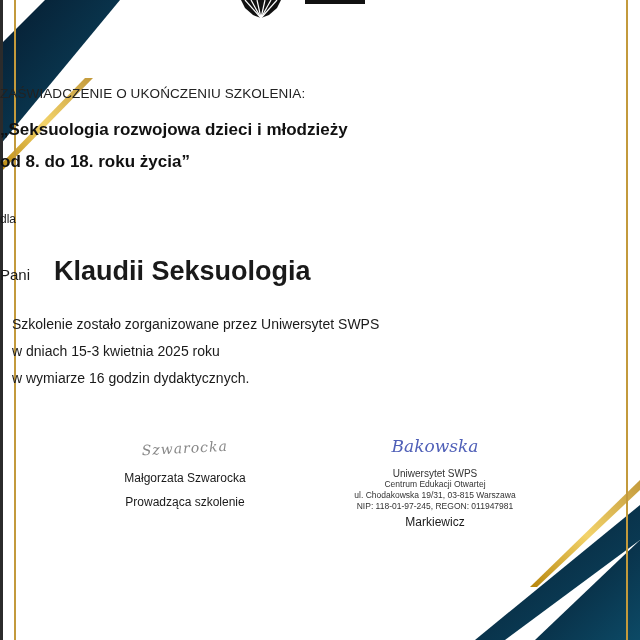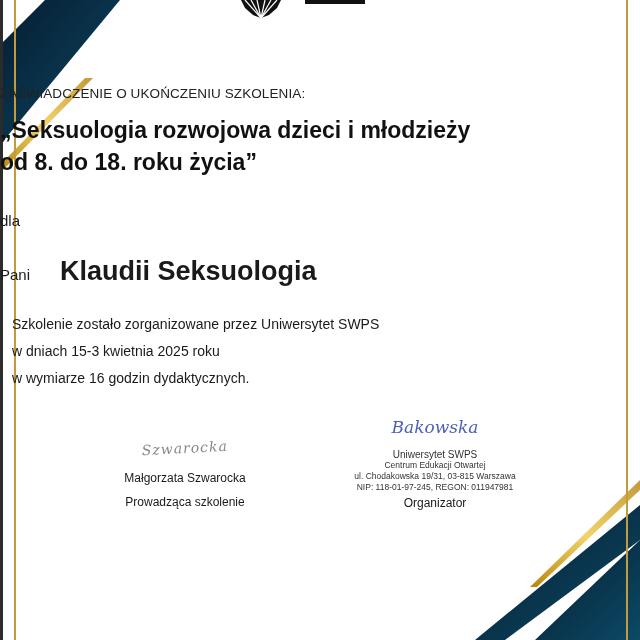--- a/index.html
+++ b/index.html
@@ -3,29 +3,29 @@
 <meta charset="utf-8">
 <style>
   html, body { margin:0; padding:0; }
   body { width:640px; height:640px; overflow:hidden; background:#fff; position:relative; font-family:"Liberation Sans", sans-serif; color:#1a1a1a; }
   .abs { position:absolute; }
   .edge-left { left:0; top:0; width:3px; height:640px; background:#2b2b2b; }
   .gold-v { width:2px; height:640px; background:#c39a3c; top:0; }
   .deco { position:absolute; left:0; top:0; }
   .center { position:absolute; left:0; width:640px; text-align:left; }
   .heading { top:86px; font-size:13.5px; letter-spacing:0.1px; color:#222; }
-  .title { top:114px; font-size:23px; font-weight:bold; line-height:32px; color:#111; }
-  .dla { top:212px; font-size:15px; }
+  .title { top:114px; font-size:17px; font-weight:bold; line-height:32px; color:#111; }
+  .dla { top:212px; font-size:12px; }
   .recipient { top:256px; font-size:27px; font-weight:bold; }
-  .recipient .pani { font-size:15px; font-weight:normal; margin-right:30px; }
+  .recipient .pani { font-size:15px; font-weight:normal; margin-right:24px; }
   .body-lines { top:311px; font-size:14px; line-height:27px;padding-left:12px; }
   .sig-left { position:absolute; left:100px; width:170px; top:440px; text-align:center; font-size:12px; }
   .sig-left .signature { font-family:"DejaVu Serif", serif; font-style:italic; color:#888; font-size:14px; letter-spacing:1px; transform:rotate(-3deg); height:26px; }
   .sig-left .line { line-height:24px; }
-  .sig-right { position:absolute; left:350px; width:170px; top:417px; text-align:center; }
+  .sig-right { position:absolute; left:350px; width:170px; top:436px; text-align:center; }
   .sig-right .signature { font-family:"DejaVu Serif", serif; font-style:italic; color:#5060b8; font-size:17px; height:32px; }
   .stamp { font-family:"Liberation Sans Narrow","Liberation Sans", sans-serif; font-size:8.5px; line-height:11px; color:#333; }
   .stamp .name { font-weight:normal; font-size:10px; }
   .sig-right .role { font-size:12px; margin-top:3px; }
 </style>
 </head>
 <body>
 
 <svg class="deco" width="640" height="640">
   <defs>
@@ -89,14 +89,14 @@
 </div>
 
 <div class="sig-right">
   <div class="signature">Bakowska</div>
   <div class="stamp">
     <div class="name">Uniwersytet SWPS</div>
     <div>Centrum Edukacji Otwartej</div>
     <div>ul. Chodakowska 19/31, 03-815 Warszawa</div>
     <div>NIP: 118-01-97-245, REGON: 011947981</div>
   </div>
-  <div class="role">Organizator</div>
+  <div class="role">Markiewicz</div>
 </div>
 
 </body></html>

